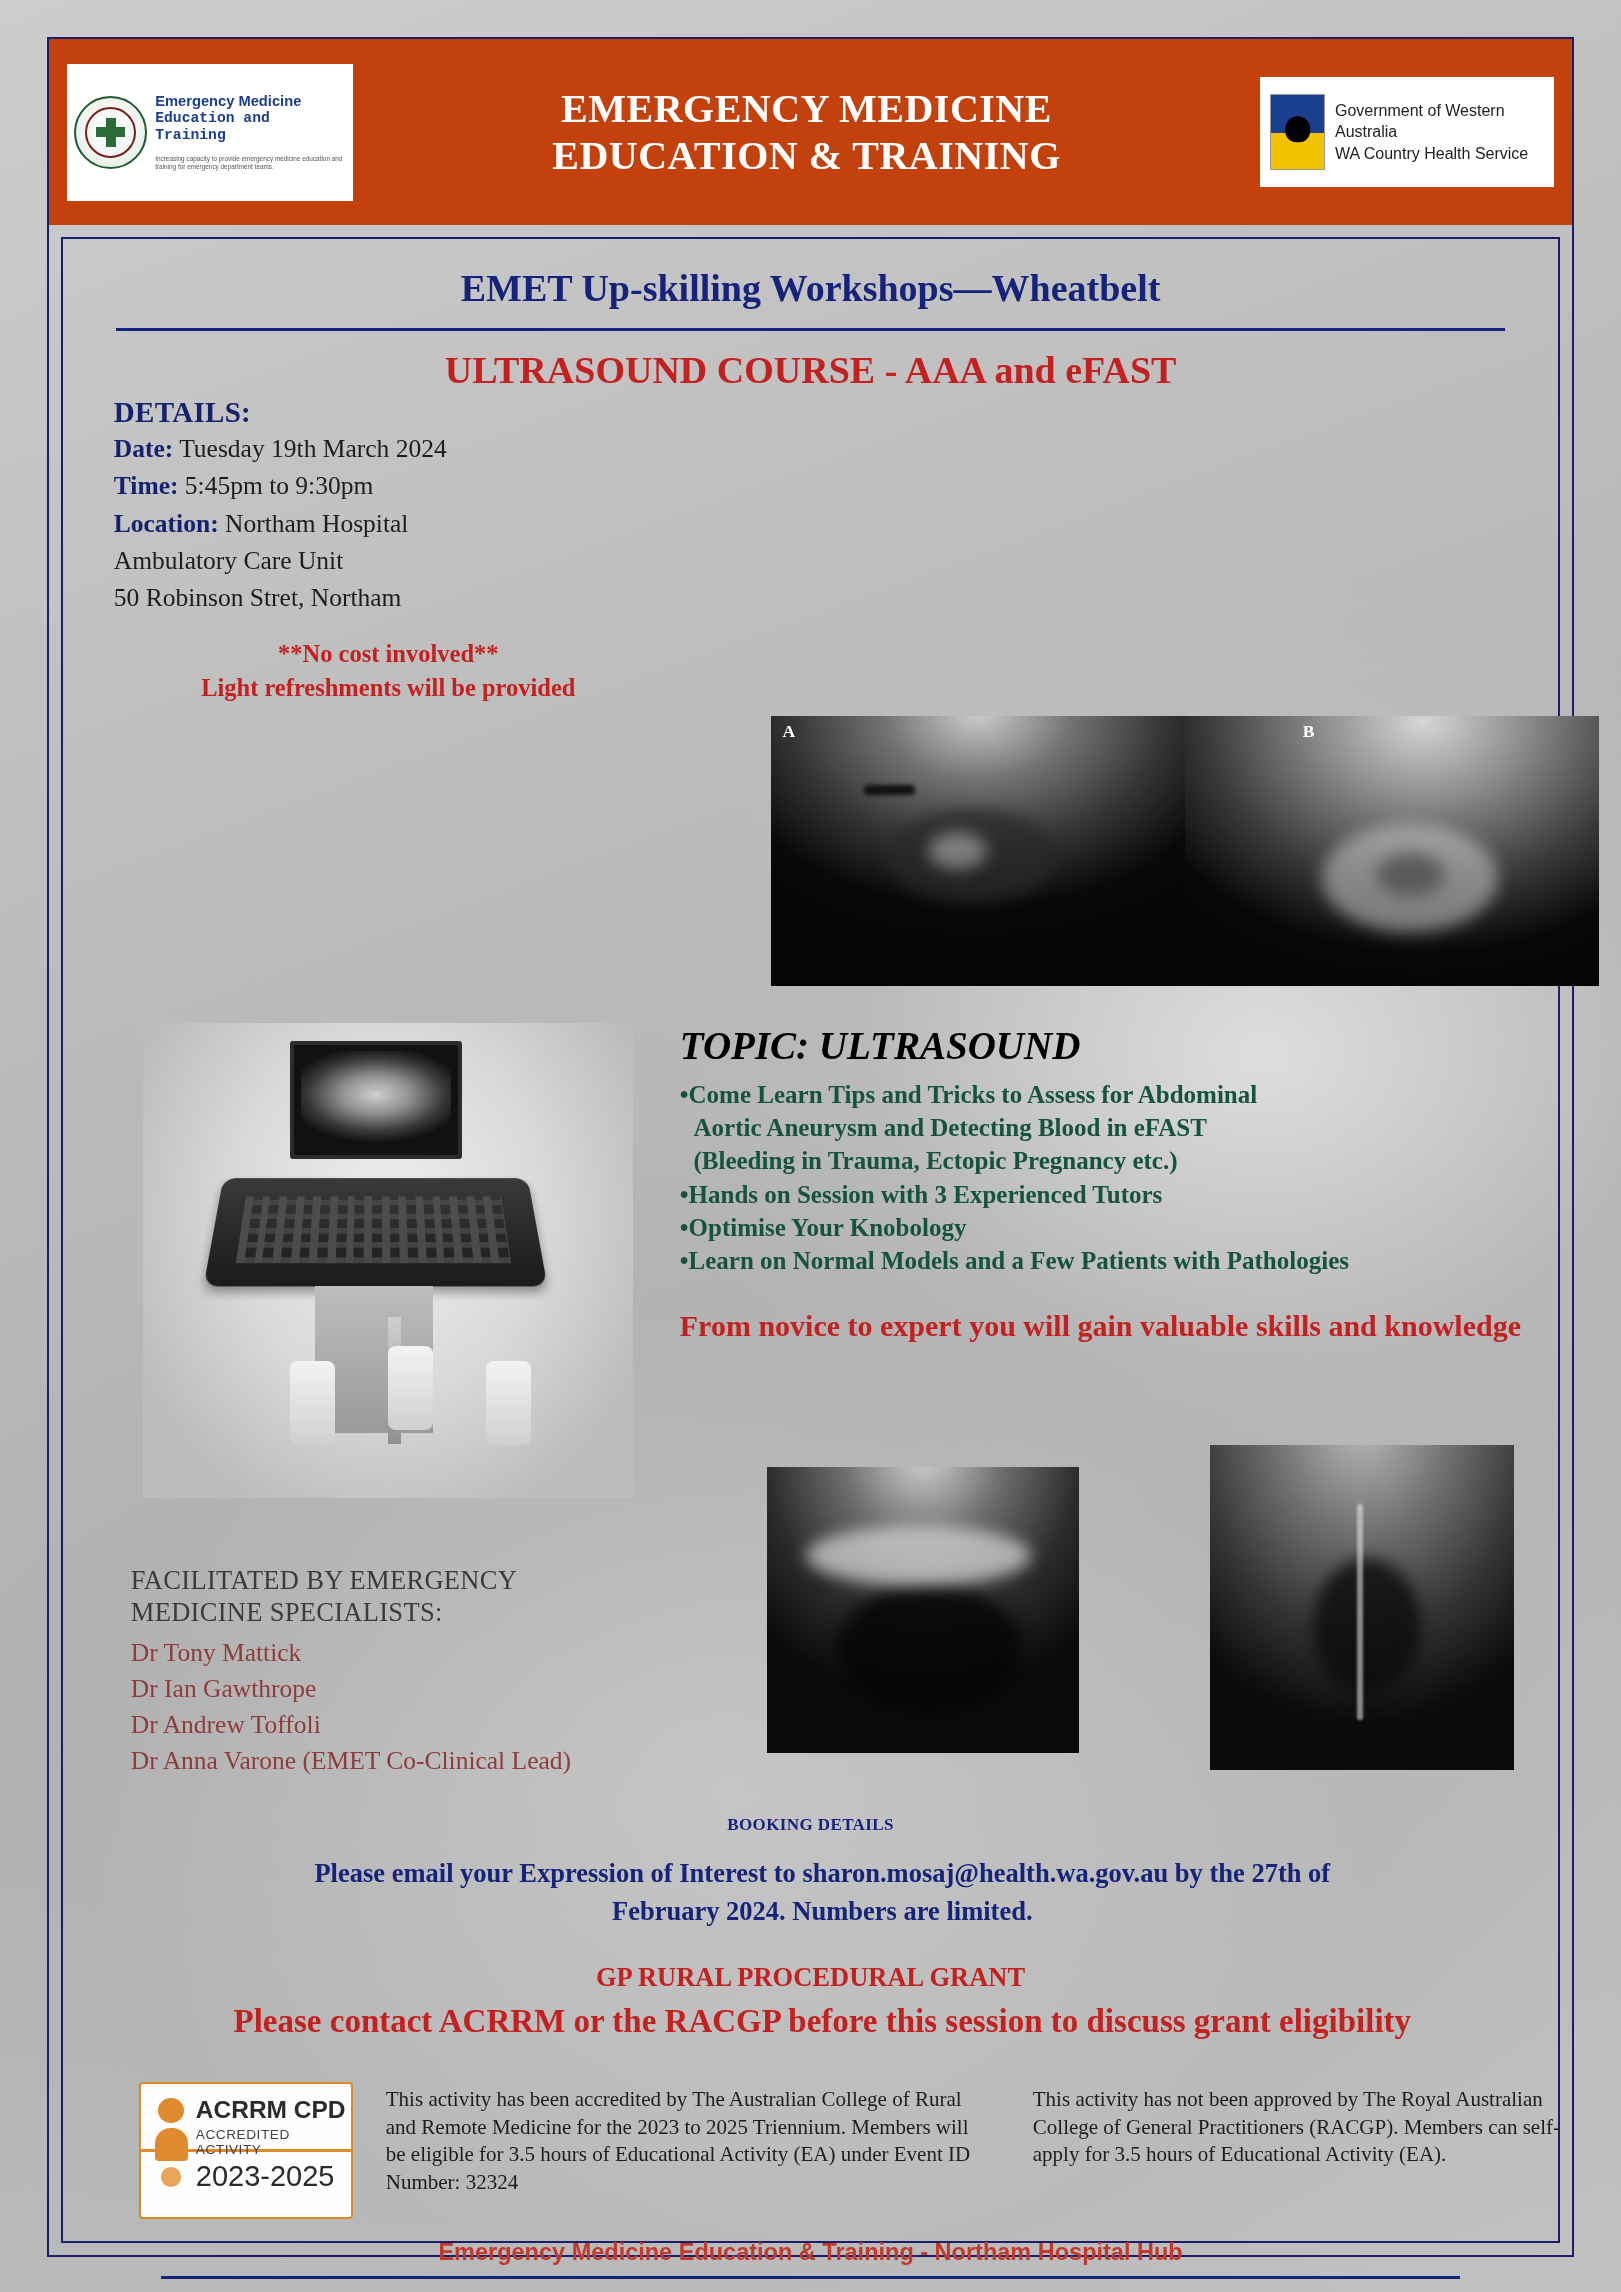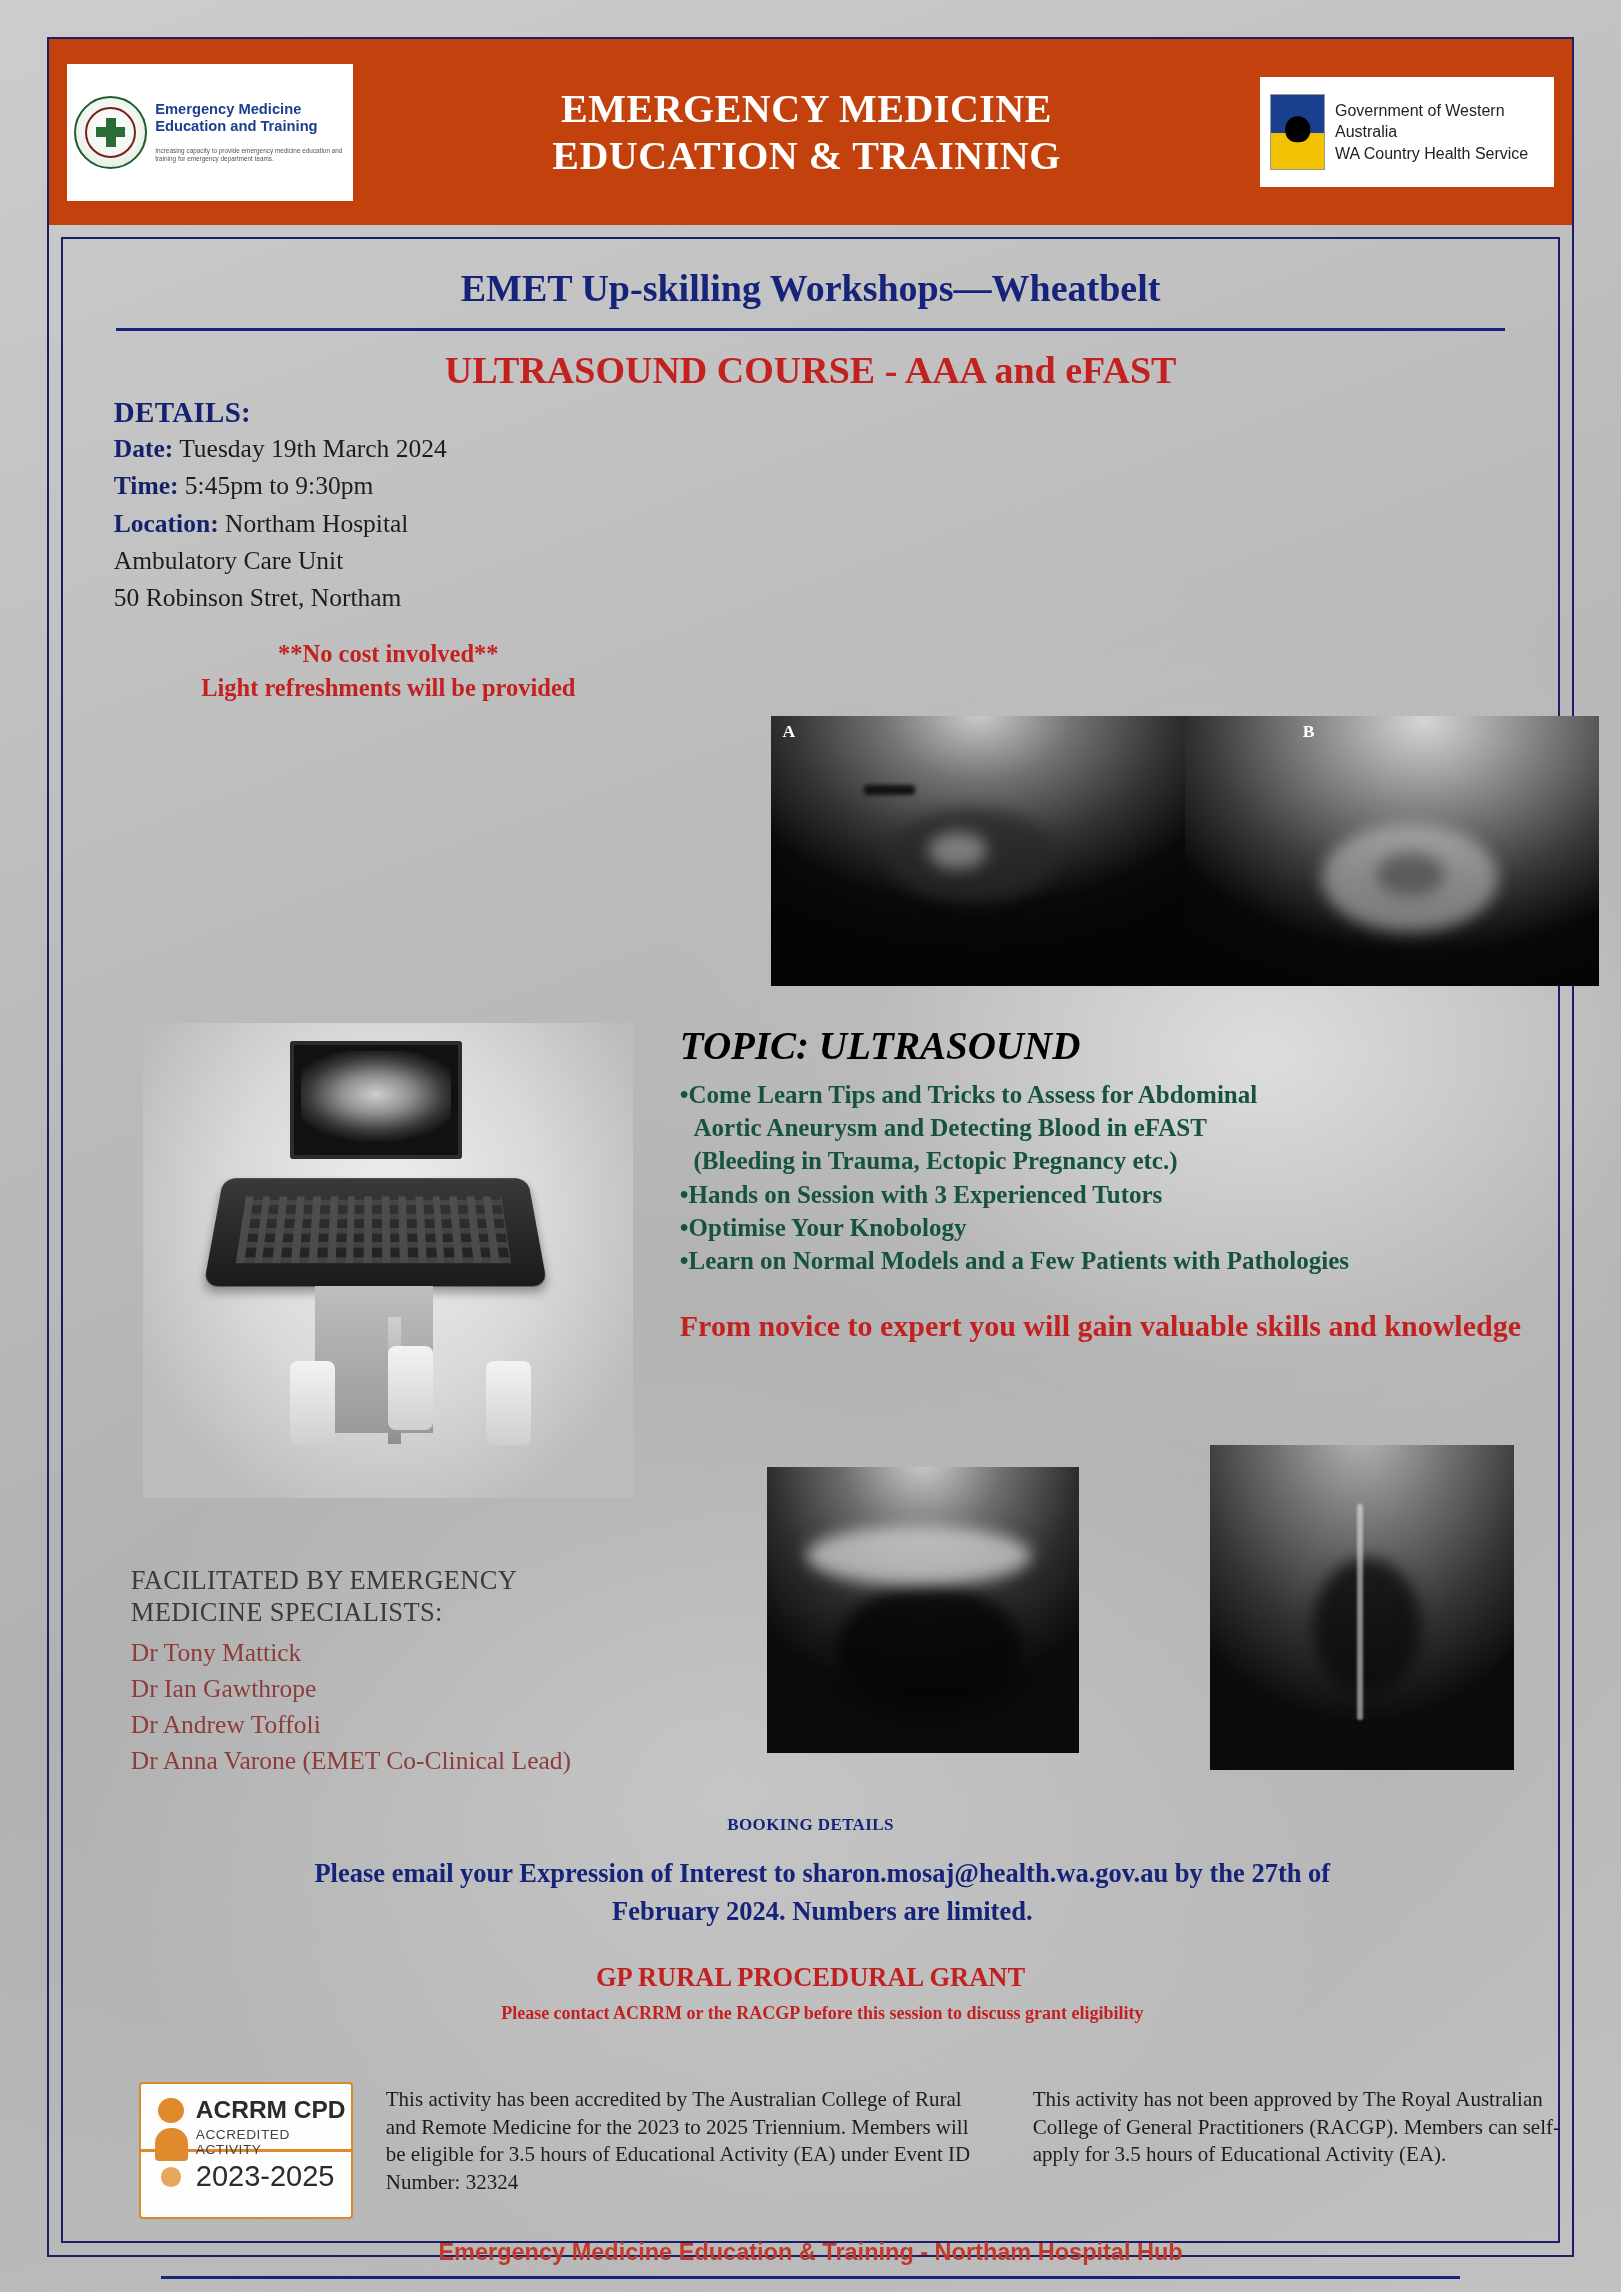--- a/index.html
+++ b/index.html
@@ -71,21 +71,21 @@
     background: #2a6b36;
   }
   .acem-badge .cross.h { width: 29px; height: 9.8px; }
   .logo-left-text { line-height: 1.15; }
   .logo-left-text .t1 {
     color: #1b3f8f; font-size: 14.7px; font-weight: bold;
     font-family: "Liberation Sans", sans-serif;
   }
   .logo-left-text .t2 {
     color: #1b3f8f; font-size: 14.7px; font-weight: bold;
-    font-family: Liberation Sans, sans-serif;
+    font-family: Liberation Mono, monospace;
   }
   .logo-left-text .t3 {
     color: #555; font-size: 6.4px; margin-top: 11.8px;
     font-family: "Liberation Sans", sans-serif; line-height: 1.25;
   }
   .header-title {
     flex: 1 1 auto;
     text-align: center;
     color: #ffffff;
     font-weight: bold;
@@ -366,21 +366,21 @@
     font-weight: bold;
     font-size: 26.5px;
   }
   .grant-text {
     position: absolute;
     left: 88px; top: 1764px;
     width: 1343px;
     text-align: center;
     color: #c32020;
     font-weight: bold;
-    font-size: 18px;
+    font-size: 33px;
   }
 
   .acrrm-logo {
     position: absolute;
     left: 76px; top: 1843px;
     width: 214px; height: 137px;
     background: #fdfdfd;
     border: 2px solid #d98a2b;
     border-radius: 3.9px;
   }

